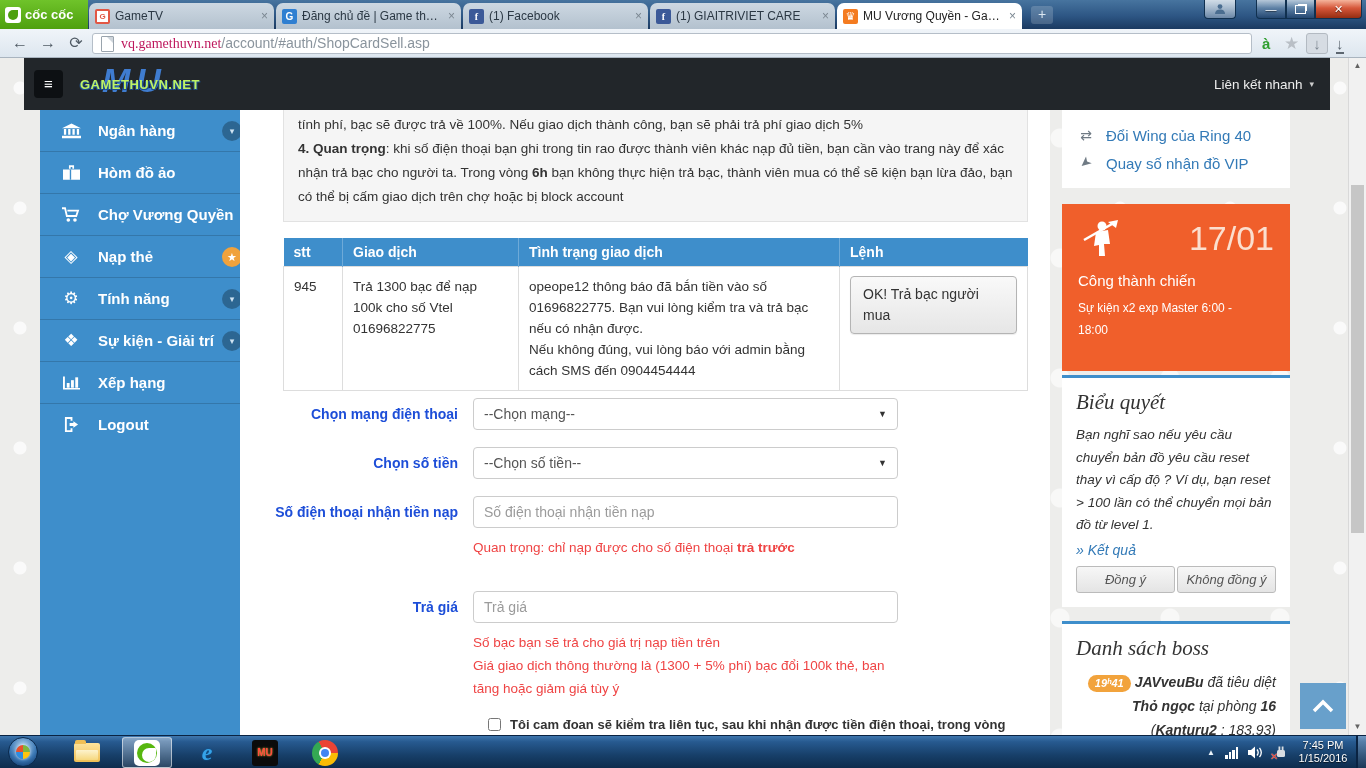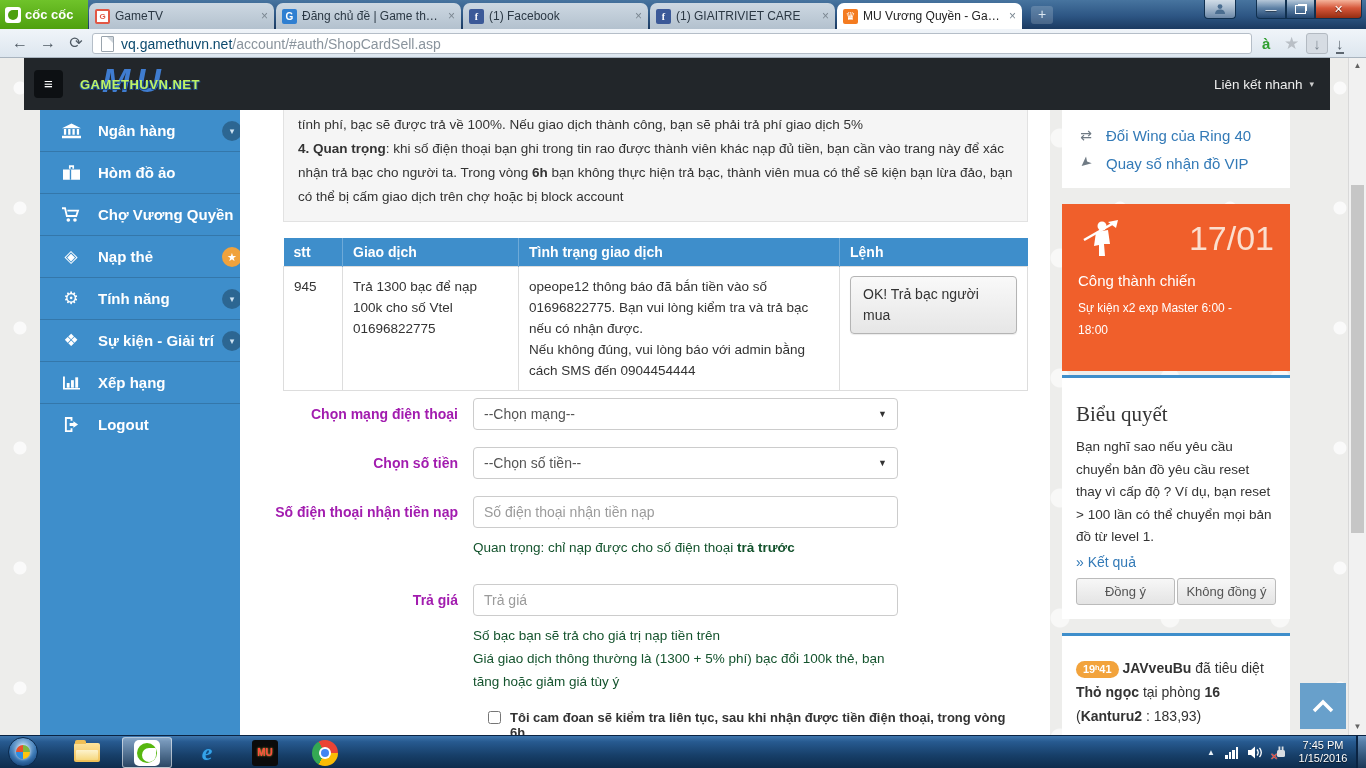--- a/index.html
+++ b/index.html
@@ -37,21 +37,21 @@
     background:linear-gradient(rgba(255,255,255,.75),rgba(255,255,255,.3));display:flex;align-items:center;justify-content:center;}
   .maxglyph{width:9px;height:7px;border:1px solid #fff;box-shadow:2px -2px 0 -1px #fff;}
 
   .toolbar{position:absolute;left:0;top:29px;width:1366px;height:29px;
     background:linear-gradient(#f0f4f9,#dde6ef);border-bottom:1px solid #a9b4bf;box-sizing:border-box;}
   .navbtn{position:absolute;top:3px;width:24px;height:22px;color:#4f5a64;font-size:16px;text-align:center;line-height:22px;}
   .urlbox{position:absolute;left:92px;top:4px;width:1160px;height:21px;background:#fff;border:1px solid #b5bec8;border-radius:3px;
     box-sizing:border-box;display:flex;align-items:center;gap:7px;padding:0 8px;font-size:14px;color:#333;}
   .pageicon{width:11px;height:14px;background:#fff;border:1px solid #9aa4ad;border-radius:1px;position:relative;}
   .pageicon::after{content:"";position:absolute;right:0;top:0;border:3px solid #cfd6dc;border-left-color:transparent;border-bottom-color:transparent;}
-  .urlbox .host{color:#0c4a6e;}
+  .urlbox .host{color:#be185d;font-family:Liberation Serif, serif;}
   .urlbox .path{color:#8a949d;}
   .tool-ico{position:absolute;top:4px;height:21px;display:flex;align-items:center;justify-content:center;font-size:15px;}
 
   
   .page{position:absolute;left:0;top:58px;width:1366px;height:677px;background-color:#ededeb;overflow:hidden;
     background-image:radial-gradient(circle at 20px 30px,rgba(255,255,255,.75) 0 6px,rgba(255,255,255,0) 7px),
       radial-gradient(circle at 70px 80px,rgba(255,255,255,.6) 0 9px,rgba(255,255,255,0) 10px);
     background-size:110px 120px;}
   .site-header{position:absolute;left:24px;top:0;width:1306px;height:52px;background:#22262a;color:#e6e6e6;}
   .hamburger{position:absolute;left:10px;top:12px;width:29px;height:28px;background:#0d1013;border-radius:4px;
@@ -79,54 +79,54 @@
   .dtable th{background:#3e8ecb;color:#fff;text-align:left;font-size:14px;padding:6px 10px;border-left:1px solid rgba(255,255,255,.25);}
   .dtable th:first-child{border-left:none;}
   .dtable td{border:1px solid #ddd;vertical-align:top;padding:9px 10px;line-height:21px;}
   .dtable td.num{width:38px;}
   .dtable td.gd{width:155px;}
   .dtable td.tt{width:300px;white-space:pre-line;}
   .btn{display:inline-block;background:linear-gradient(#f9f9f9,#e6e6e6);border:1px solid #b4b4b4;border-radius:4px;
     padding:7px 12px;font-size:14px;color:#333;box-shadow:0 1px 1px rgba(0,0,0,.08);}
   .form{position:absolute;left:0;top:288px;width:810px;}
   .frow{display:flex;margin-bottom:17px;}
-  .frow .flabel{width:218px;text-align:right;font-weight:bold;font-size:14px;color:#a21caf;line-height:19px;padding-top:7px;}
+  .frow .flabel{width:218px;text-align:right;font-weight:bold;font-size:14px;color:#1d4ed8;line-height:19px;padding-top:7px;}
   .frow .fctl{margin-left:15px;width:425px;}
   .sel{height:32px;box-sizing:border-box;border:1px solid #ccc;border-radius:4px;background:#fff;display:flex;align-items:center;
     padding:0 10px;font-size:14px;color:#555;position:relative;}
   .sel .sc{position:absolute;right:10px;font-size:9px;color:#333;}
   .tin{height:32px;width:100%;box-sizing:border-box;border:1px solid #ccc;border-radius:4px;padding:0 10px;font-size:14px;color:#333;
     font-family:"Liberation Sans",sans-serif;}
   .tin::placeholder{color:#9b9b9b;}
-  .fnote{font-size:13.5px;color:#14532d;margin-top:8px;line-height:23px;}
+  .fnote{font-size:13.5px;color:#ef4444;margin-top:8px;line-height:23px;}
   .chkrow{display:flex;align-items:flex-start;margin-left:244px;margin-top:10px;font-size:13px;font-weight:bold;color:#333;gap:6px;width:540px;}
   .chkrow input{margin-top:1px;}
 
   .rightcol{position:absolute;left:1062px;top:52px;width:228px;}
   .card{background:#fff;box-sizing:border-box;}
   .card-links{padding:11px 14px;}
   .qlink{display:flex;align-items:center;gap:10px;height:28px;font-size:15px;}
   .qlink .qico{color:#6f7a84;width:20px;text-align:center;font-size:14px;}
   .qlink a{color:#337ab7;text-decoration:none;}
   .card-event{margin-top:16px;height:167px;background:#f05f2b;color:#fff;padding:14px 16px;box-sizing:border-box;}
   .ev-top{display:flex;align-items:center;justify-content:space-between;}
   .ev-date{font-size:34px;color:#fbdfcf;}
   .ev-l1{margin-top:14px;font-size:15px;}
   .ev-l2{margin-top:8px;font-size:12px;line-height:22px;width:180px;}
-  .card-vote,.card-boss{border-top:3px solid #3e8ecb;padding:20px 14px 14px;}
+  .card-vote,.card-boss{border-top:3px solid #3e8ecb;padding:8px 14px 14px;font-style:italic;}
   .card-vote{margin-top:4px;}
   .card-boss{margin-top:14px;}
   .ctitle{font-family:"Liberation Serif","DejaVu Serif",serif;font-size:21px;color:#333;margin:4px 0 9px;}
   .vtext{font-size:13.5px;color:#333;line-height:22.5px;}
   .vres{display:block;font-size:14px;color:#337ab7;text-decoration:none;margin:5px 0 8px;}
   .vbtns{display:flex;gap:2px;}
   .vbtn{flex:1;background:linear-gradient(#f7f7f7,#e4e4e4);border:1px solid #bbb;border-radius:3px;font-size:13px;color:#555;
     text-align:center;padding:5px 0;}
   .bentry{font-size:14px;line-height:24px;color:#333;}
-  .bentry.sep{border-bottom:1px dotted #e8a33d;padding-bottom:7px;margin-bottom:7px;}
+  .bentry.sep{border-bottom:1px dotted #e8a33d;padding-bottom:7px;margin-bottom:7px;text-align:right;}
   .tbadge{display:inline-block;background:#f2a33c;color:#fff;font-size:11px;font-weight:bold;border-radius:9px;padding:0 7px;line-height:17px;}
   .b{font-weight:bold;}
 
   .backtop{position:absolute;left:1300px;top:683px;width:46px;height:46px;background:#68a0cb;display:flex;align-items:center;justify-content:center;}
   .scrollbar{position:absolute;left:1348px;top:58px;width:18px;height:677px;background:#f1f1f1;border-left:1px solid #d9d9d9;box-sizing:border-box;}
   .sb-arrow{position:absolute;left:0;width:17px;height:16px;color:#636363;font-size:8px;text-align:center;line-height:16px;}
   .sb-thumb{position:absolute;left:2px;top:127px;width:13px;height:348px;background:#c6c6c6;}
 
   
   .taskbar{position:absolute;left:0;top:735px;width:1366px;height:33px;
@@ -355,21 +355,21 @@
             </div>
           </div>
         </div>
         <div class="frow">
           <div class="flabel">Số điện thoại nhận tiền nạp</div>
           <div class="fctl">
             <input class="tin" placeholder="Số điện thoại nhận tiền nạp" style="">
             <div class="fnote"><span>Quan trọng: chỉ nạp được cho số điện thoại </span><span class="b">trả trước</span></div>
           </div>
         </div>
-        <div class="frow" style="margin-top:25px">
+        <div class="frow" style="margin-top:32px">
           <div class="flabel">Trả giá</div>
           <div class="fctl">
             <input class="tin" placeholder="Trả giá" style="">
             <div class="fnote">Số bạc bạn sẽ trả cho giá trị nạp tiền trên</div>
             <div class="fnote" style="margin-top:0">Giá giao dịch thông thường là (1300 + 5% phí) bạc đổi 100k thẻ, bạn tăng hoặc giảm giá tùy ý</div>
           </div>
         </div>
         <div class="chkrow">
           <input type="checkbox" style="">
           <span>Tôi cam đoan sẽ kiểm tra liên tục, sau khi nhận được tiền điện thoại, trong vòng 6h</span>
@@ -407,20 +407,21 @@
         <div class="ctitle">Biểu quyết</div>
         <div class="vtext">Bạn nghĩ sao nếu yêu cầu chuyển bản đồ yêu cầu reset thay vì cấp độ ? Ví dụ, bạn reset &gt; 100 lần có thể chuyển mọi bản đồ từ level 1.</div>
         <a class="vres" href="#">» Kết quả</a>
         <div class="vbtns">
           <div class="vbtn">Đồng ý</div>
           <div class="vbtn">Không đồng ý</div>
         </div>
       </div>
 
       <div class="card card-boss">
+        <div class="ctitle">Danh sách boss</div>
         <div class="bentry sep">
           <span class="tbadge">19ʰ41</span>
           <span class="b">JAVveuBu</span><span> đã tiêu diệt </span><span class="b">Thỏ ngọc</span><span> tại phòng </span><span class="b">16</span><span> (</span><span class="b">Kanturu2</span><span> : 183,93)</span>
         </div>
 
       </div>
     </div>
   </div>
 
   <div class="backtop">

